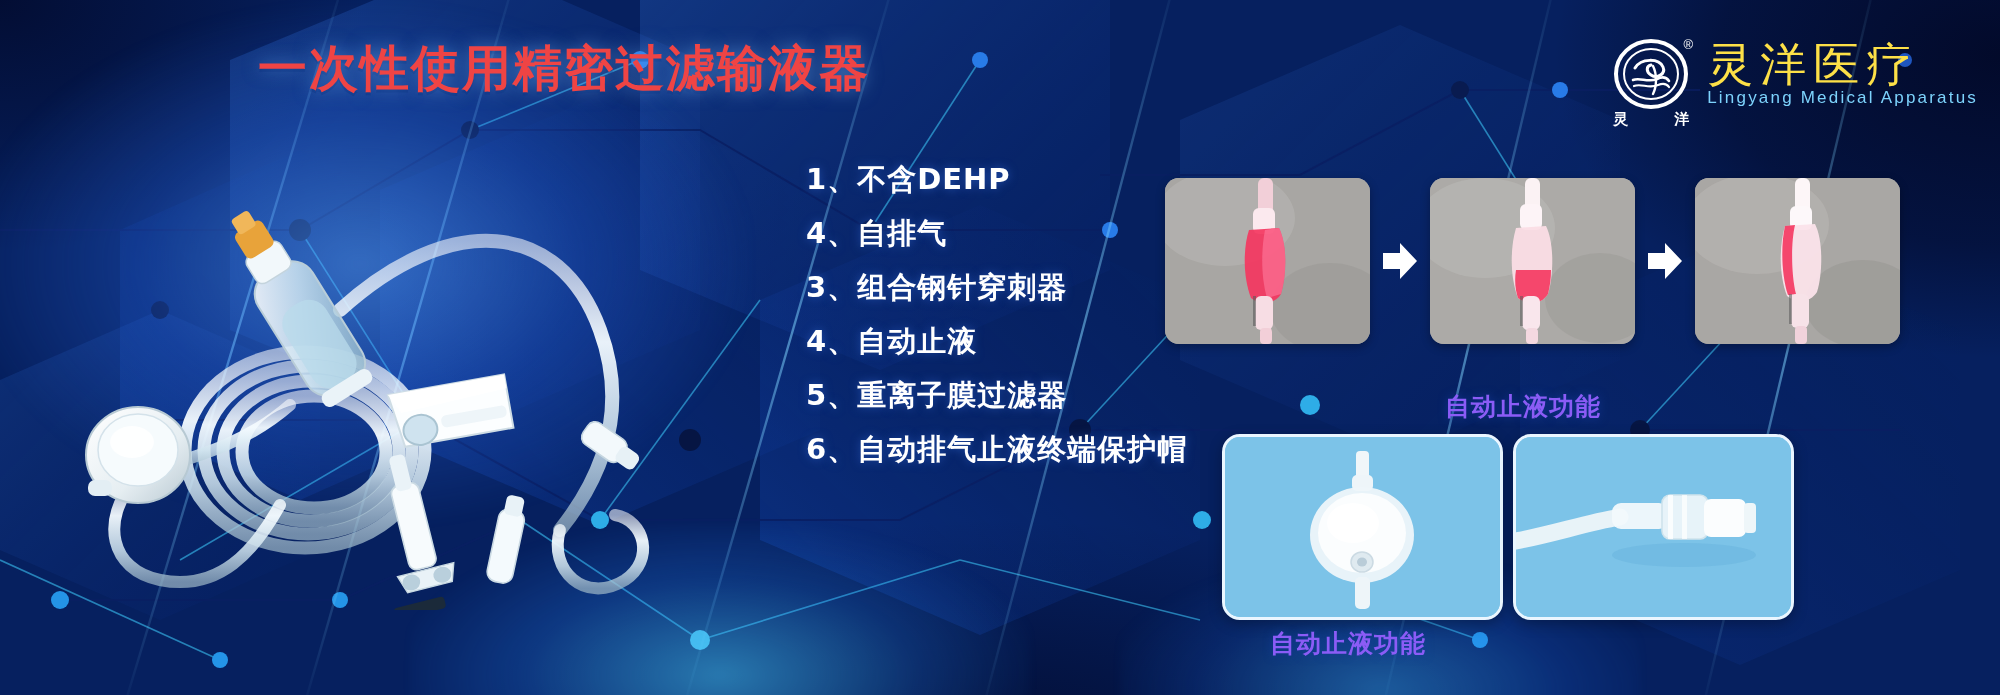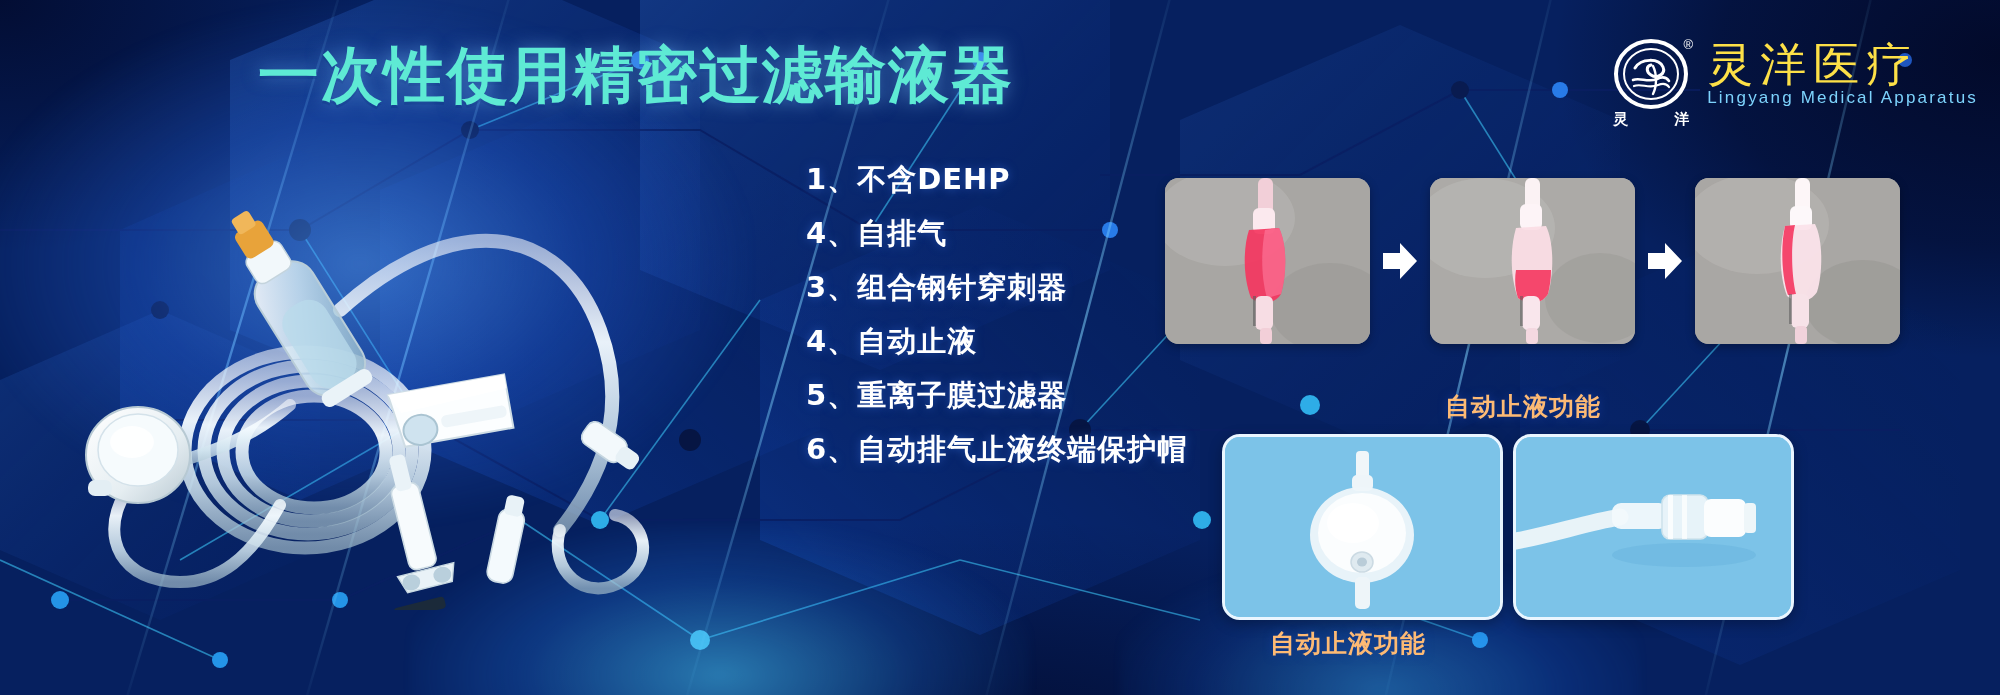--- a/index.html
+++ b/index.html
@@ -40,24 +40,24 @@
   }
   .glow-bottom2{
     position:absolute;right:18%;bottom:-120px;width:520px;height:250px;
     background:radial-gradient(ellipse at center, rgba(60,180,255,.42) 0%, rgba(30,120,255,.15) 50%, rgba(0,70,200,0) 78%);
     filter:blur(5px);pointer-events:none;
   }
 
   
   .title{
     position:absolute;left:258px;top:44px;
-    font-size:61px;line-height:1;
+    font-size:49px;line-height:1;
     font-weight:bold;
     letter-spacing:2px;
-    color:#5eead4;
+    color:#ef4444;
     text-shadow:0 0 18px rgba(120,190,255,.55), 0 3px 0 rgba(0,40,120,.35);
     white-space:nowrap;
     font-family:"DejaVu Sans","Liberation Sans",sans-serif;
   }
 
   
   .brand{
     position:absolute;right:22px;top:36px;
     display:flex;align-items:center;gap:18px;
   }
@@ -109,21 +109,21 @@
   .photo-card{
     width:205px;height:166px;border-radius:14px;overflow:hidden;position:relative;
     background:linear-gradient(160deg,#b9b6b2 0%,#a5a3a0 45%,#8f8d8b 100%);
     box-shadow:0 3px 10px rgba(0,0,0,.3);
   }
   .arrow{
     width:36px;height:42px;flex:0 0 auto;
     display:flex;align-items:center;justify-content:center;
   }
   .caption{
-    position:absolute;color:#fdba74;font-weight:bold;font-size:25px;
+    position:absolute;color:#8b5cf6;font-weight:bold;font-size:25px;
     letter-spacing:1px;text-shadow:0 0 10px rgba(20,60,160,.8);
     white-space:nowrap;
     font-family:"DejaVu Sans","Liberation Sans",sans-serif;
   }
   .cap-top{left:1445px;top:390px;}
   .cap-bl{left:1270px;top:627px;}
   .cap-br{left:1550px;top:627px;}
 
   
   .panel{

